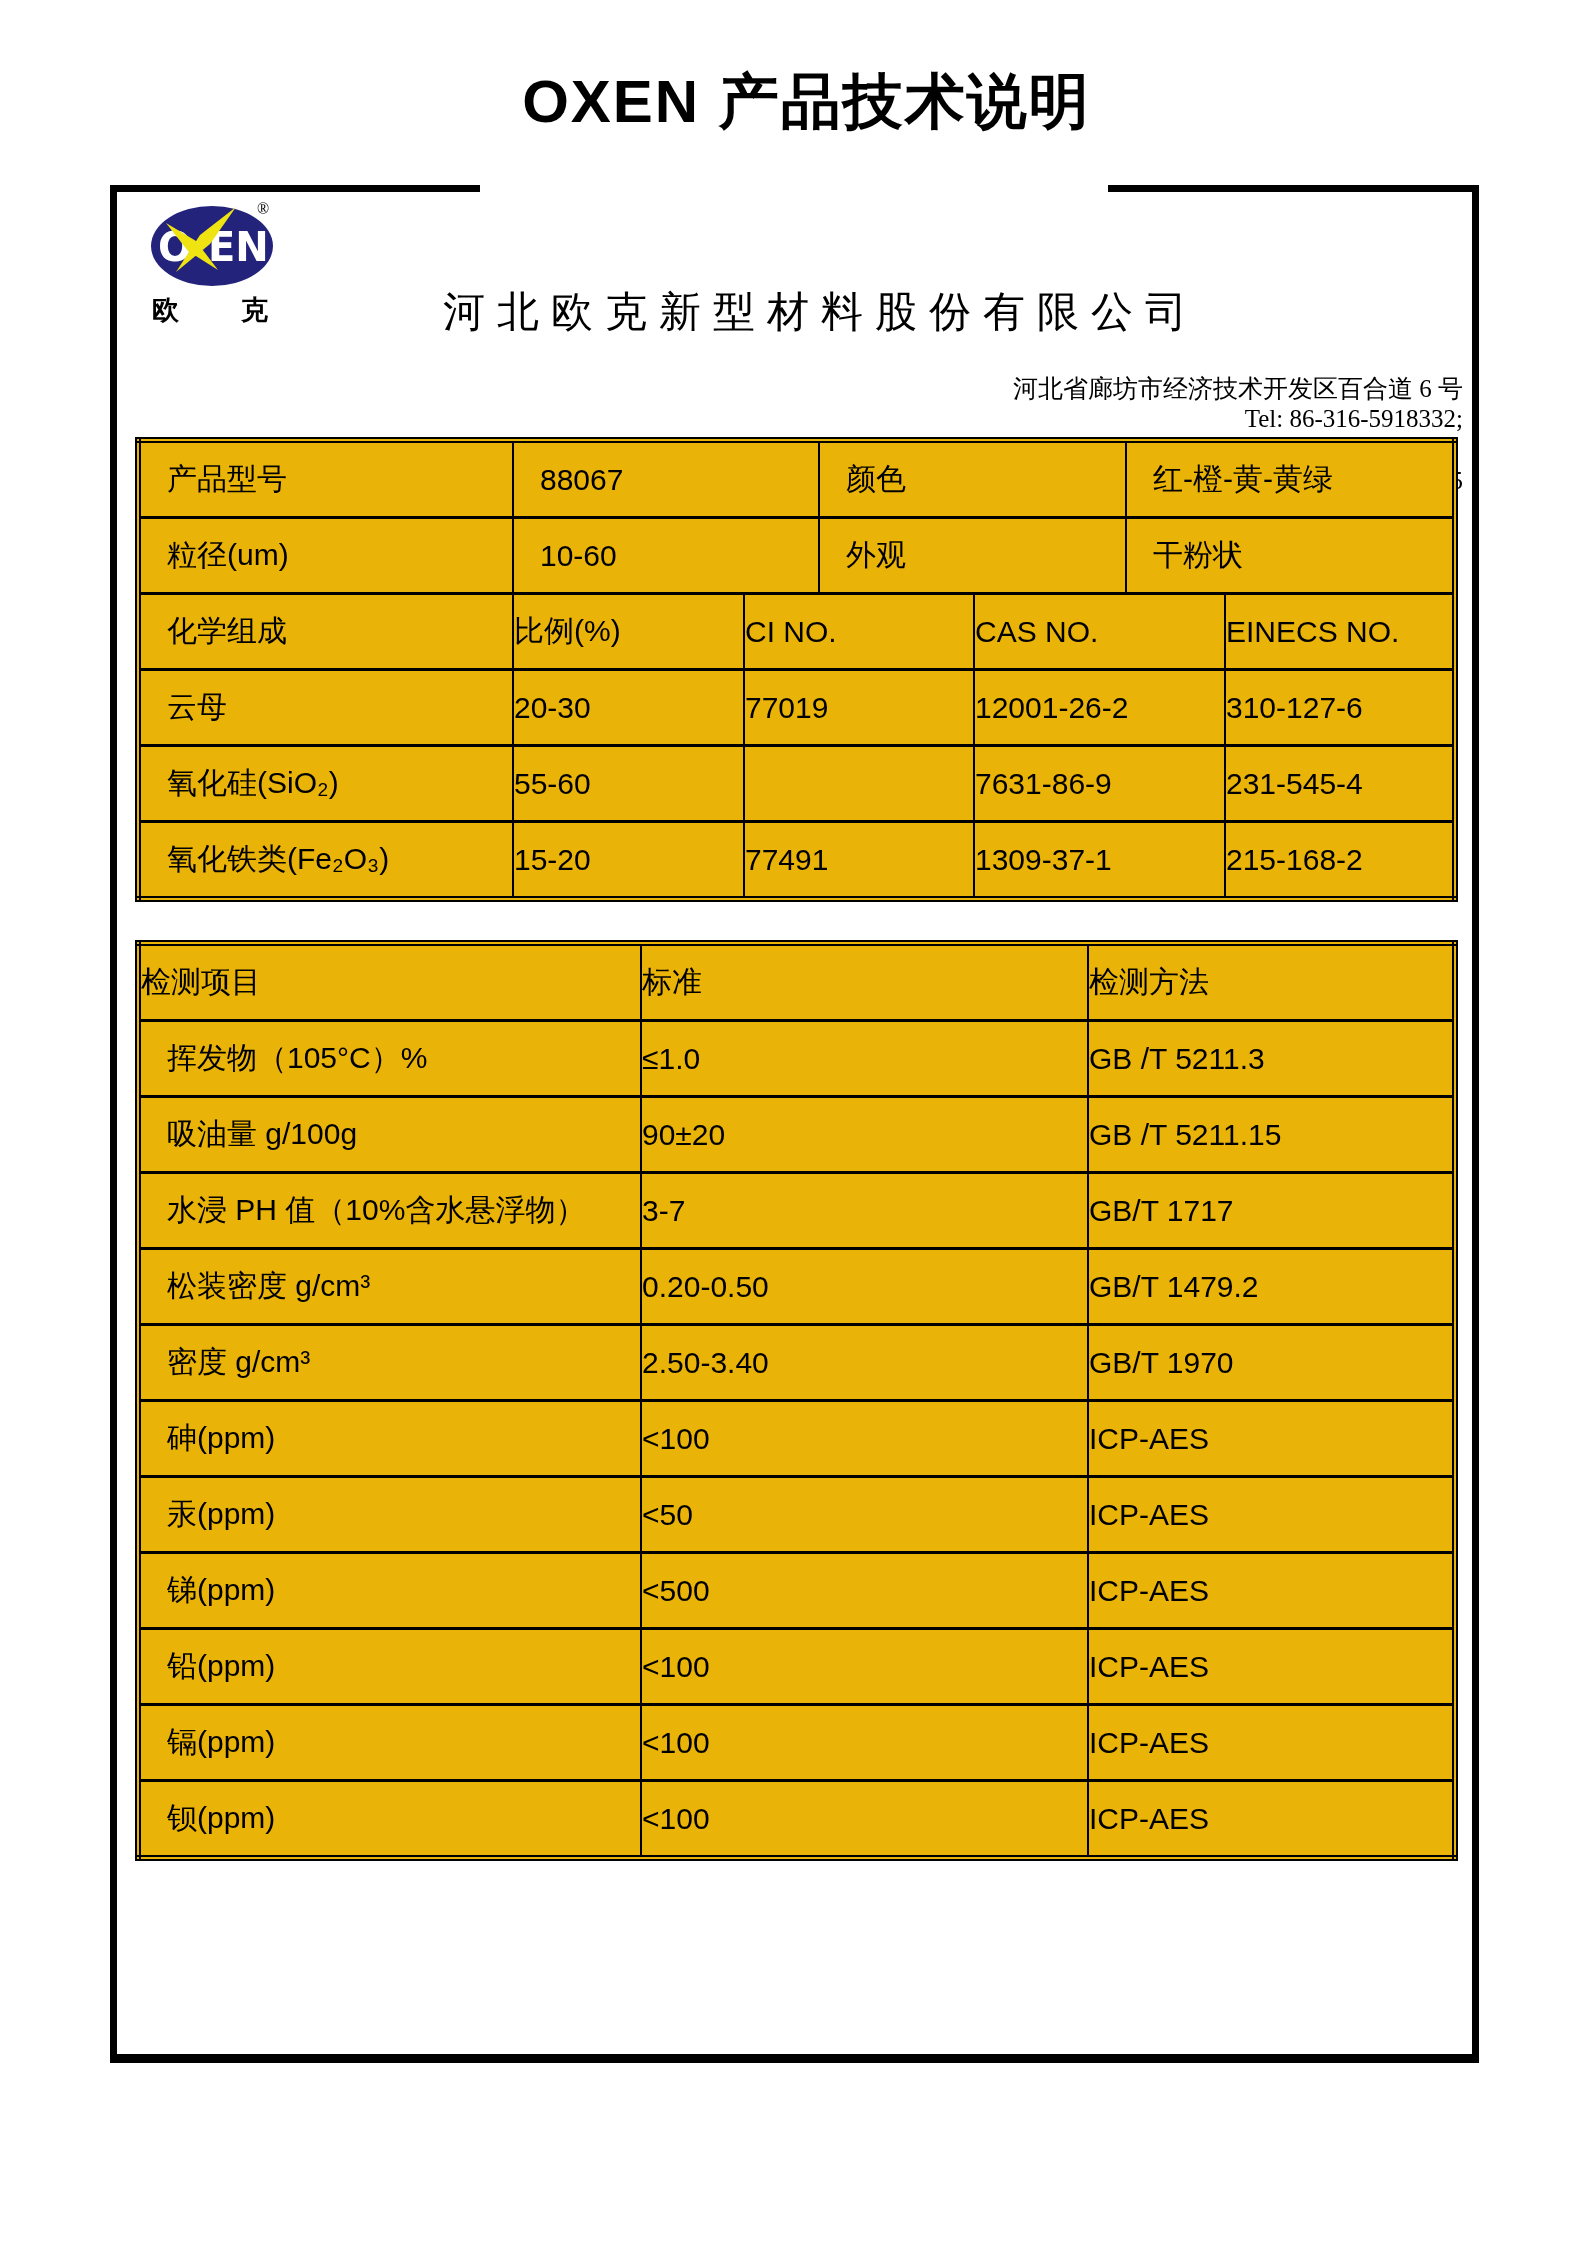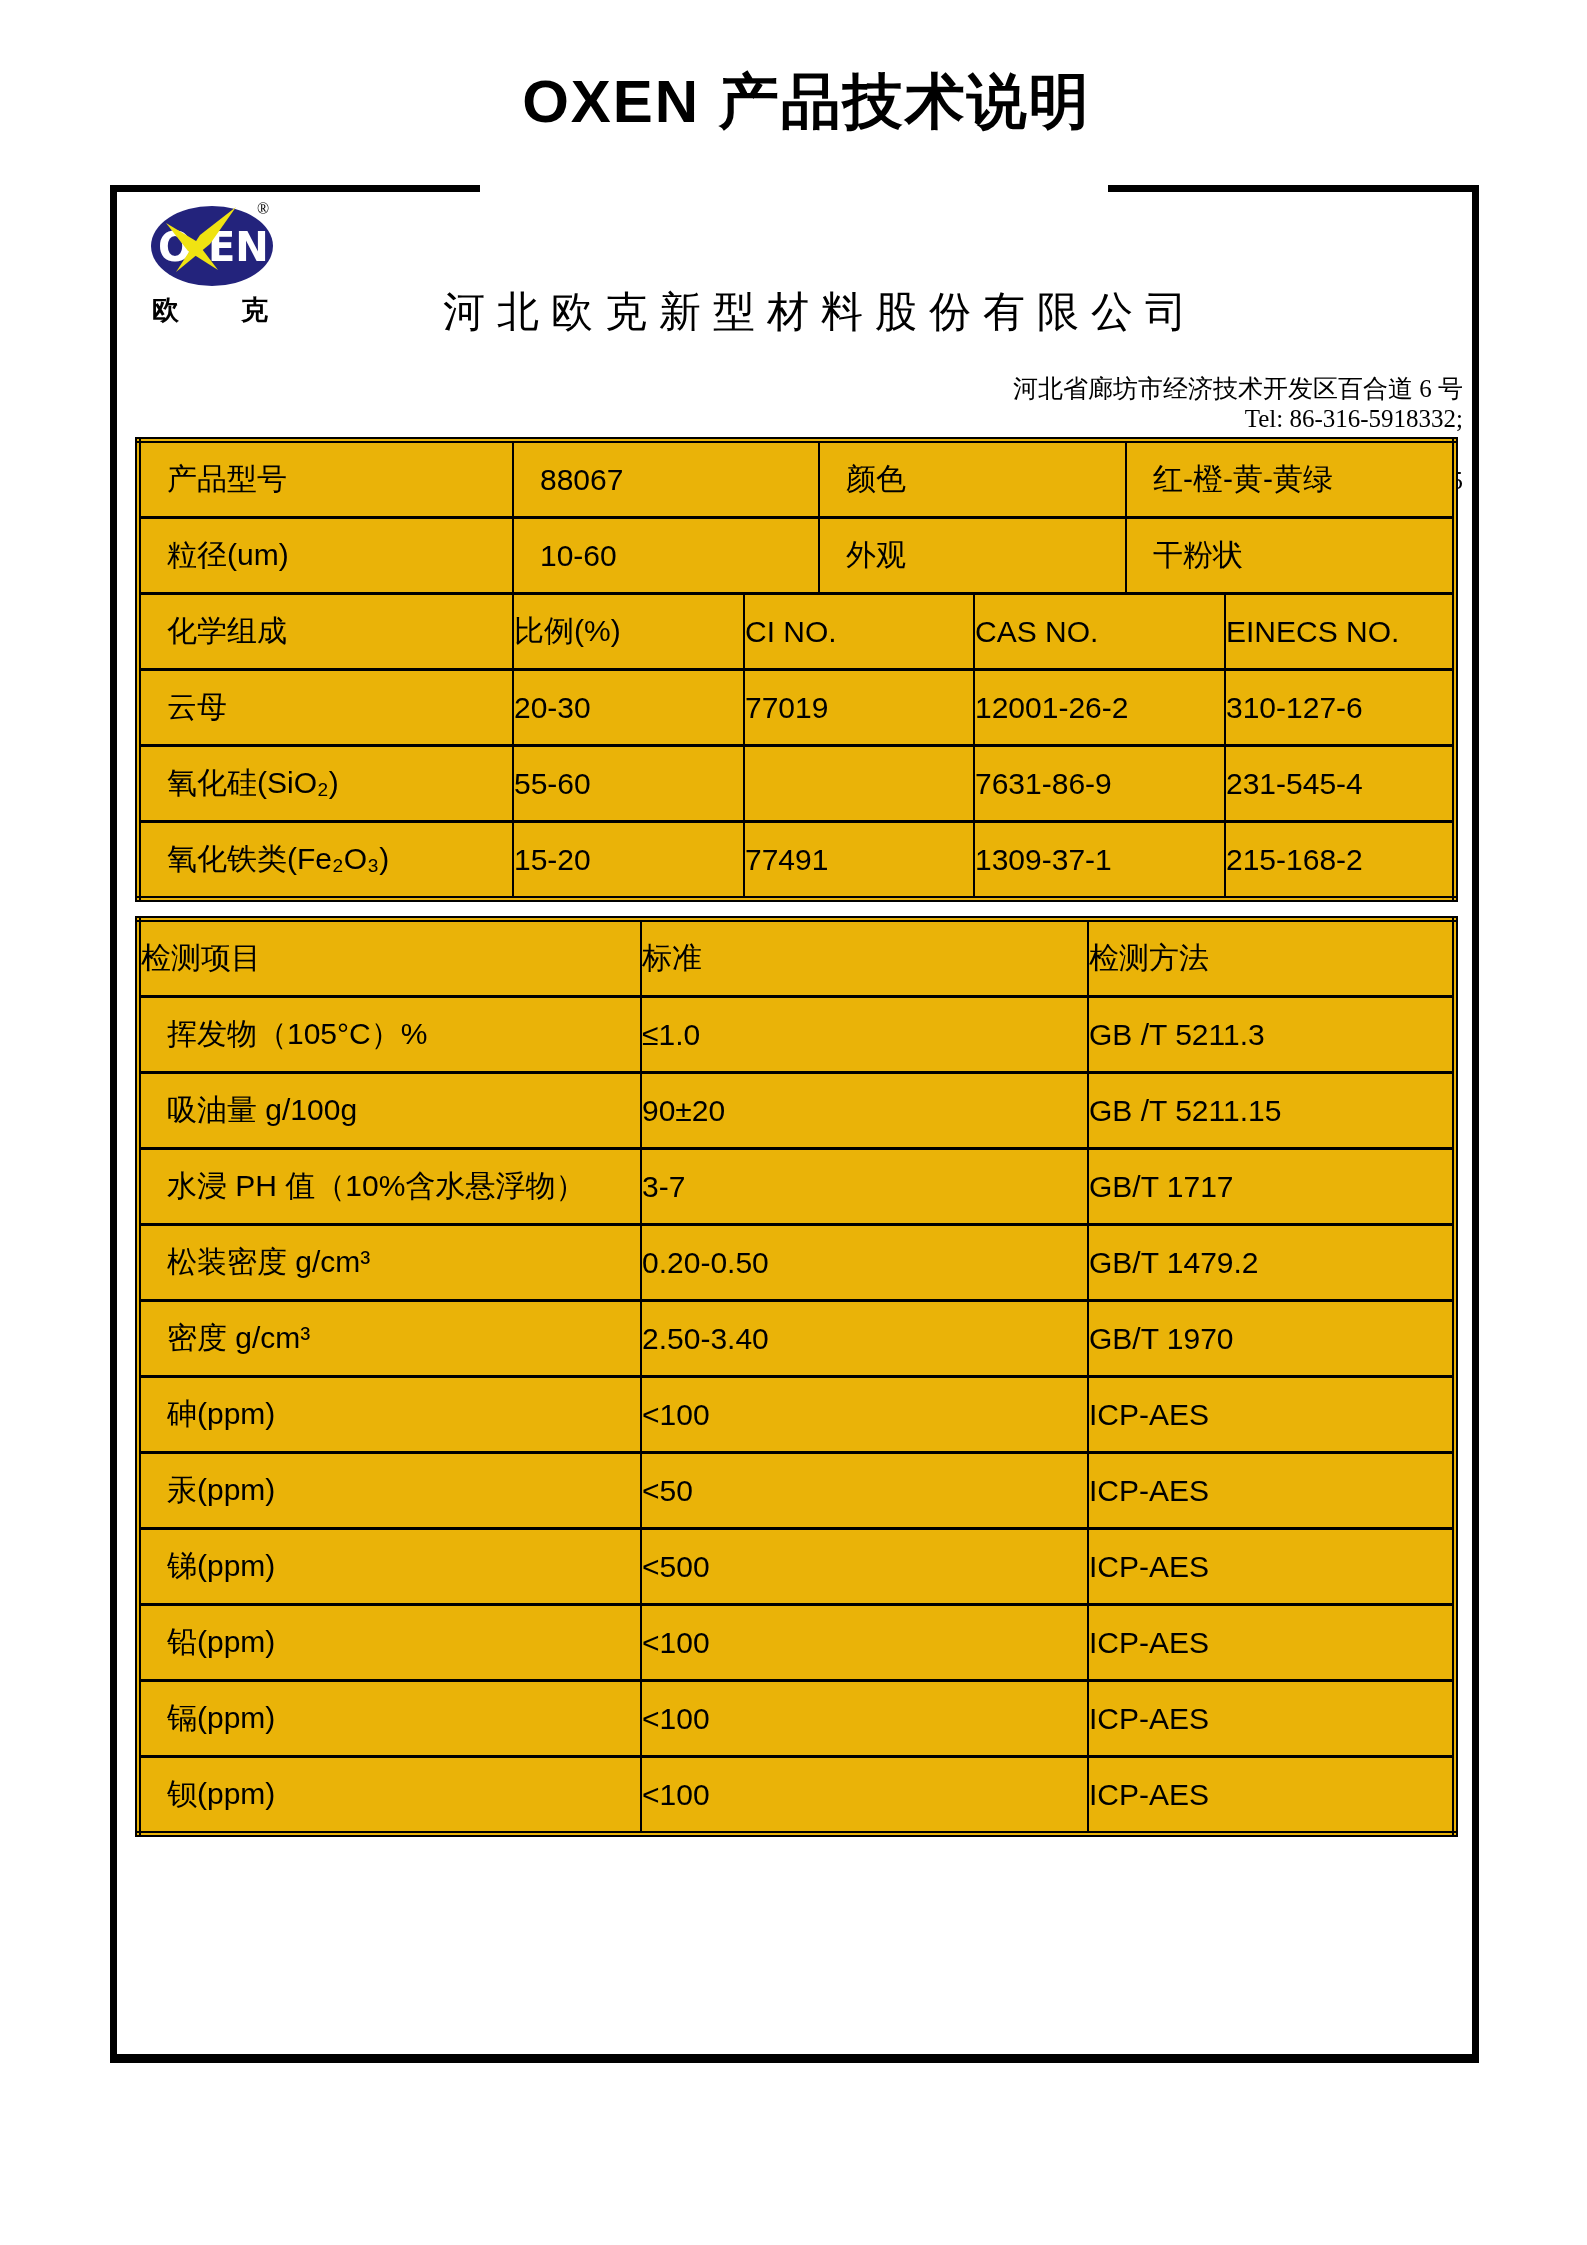--- a/index.html
+++ b/index.html
@@ -59,21 +59,21 @@
   }
   .address-line2{display:flex;justify-content:flex-end;gap:32px;flex-direction:column;}
   
   table.tbl{
     position:absolute;left:135px;
     border-collapse:collapse;table-layout:fixed;
     border:6px double #000;
     background:#eab308;
   }
   table.t1{top:437px;}
-  table.t2{top:916px;}
+  table.t2{top:940px;}
   .tbl td{
     border:2px solid #000;
     border-top-width:3px;border-bottom-width:3px;
     height:73px;
     font-size:30px;
     vertical-align:middle;
     padding:0;
     overflow:hidden;white-space:nowrap;
   }
   .tbl td.lbl{text-align:left;padding-left:26px;}

